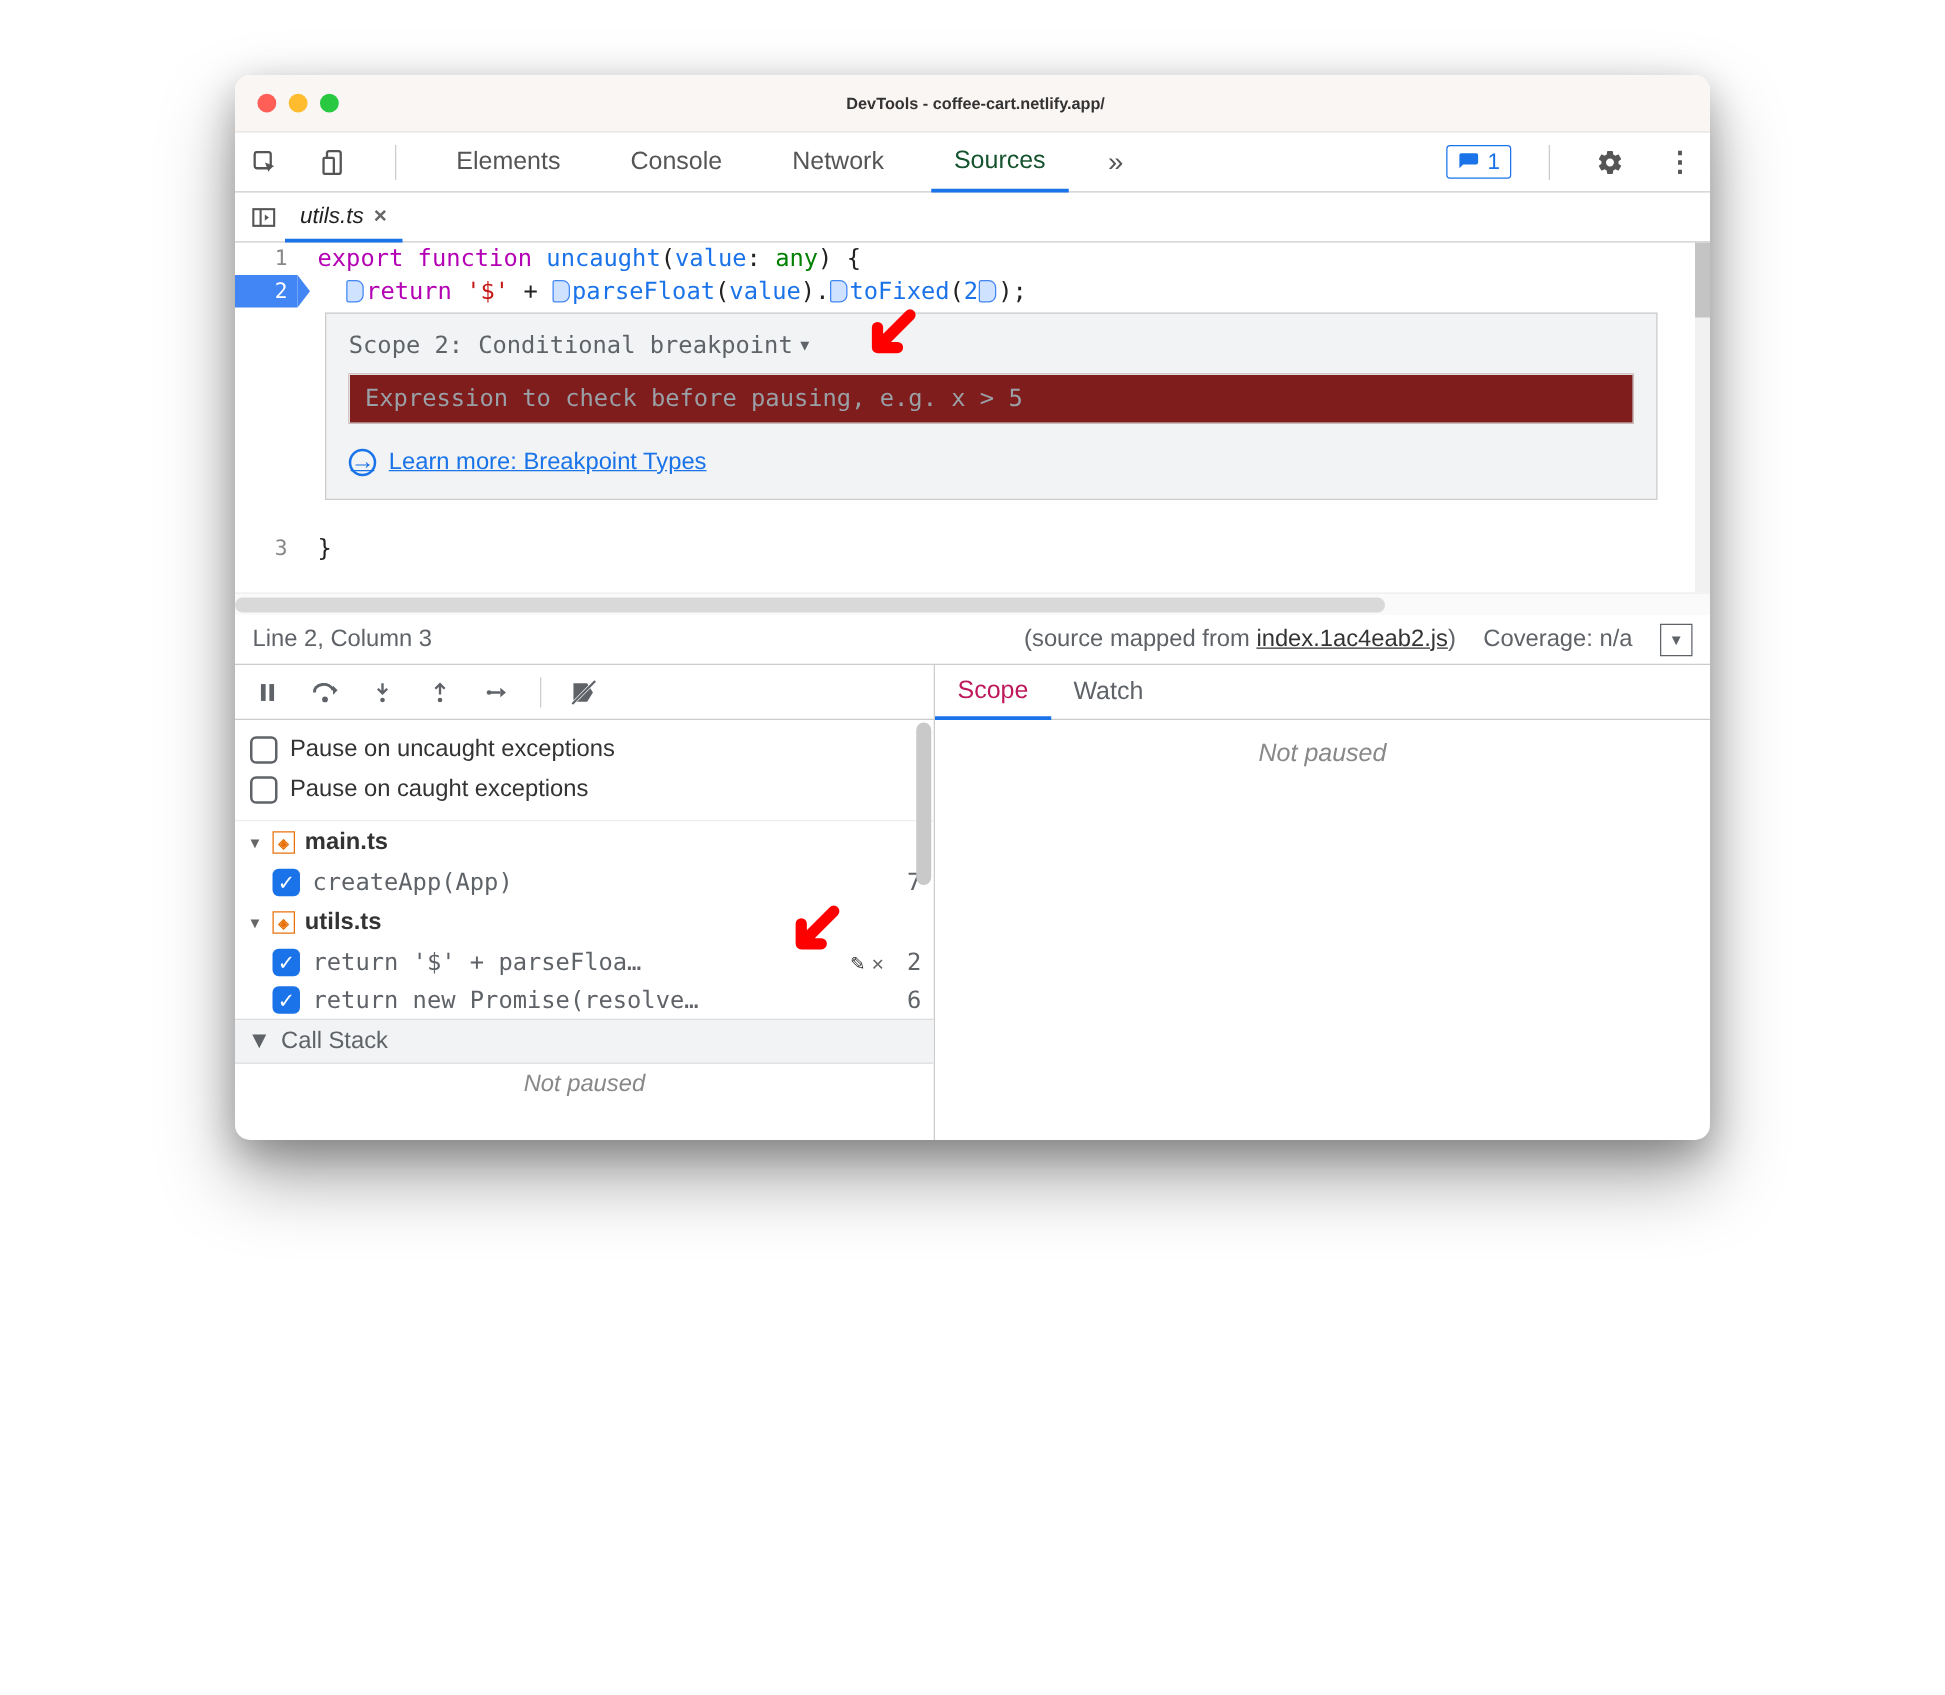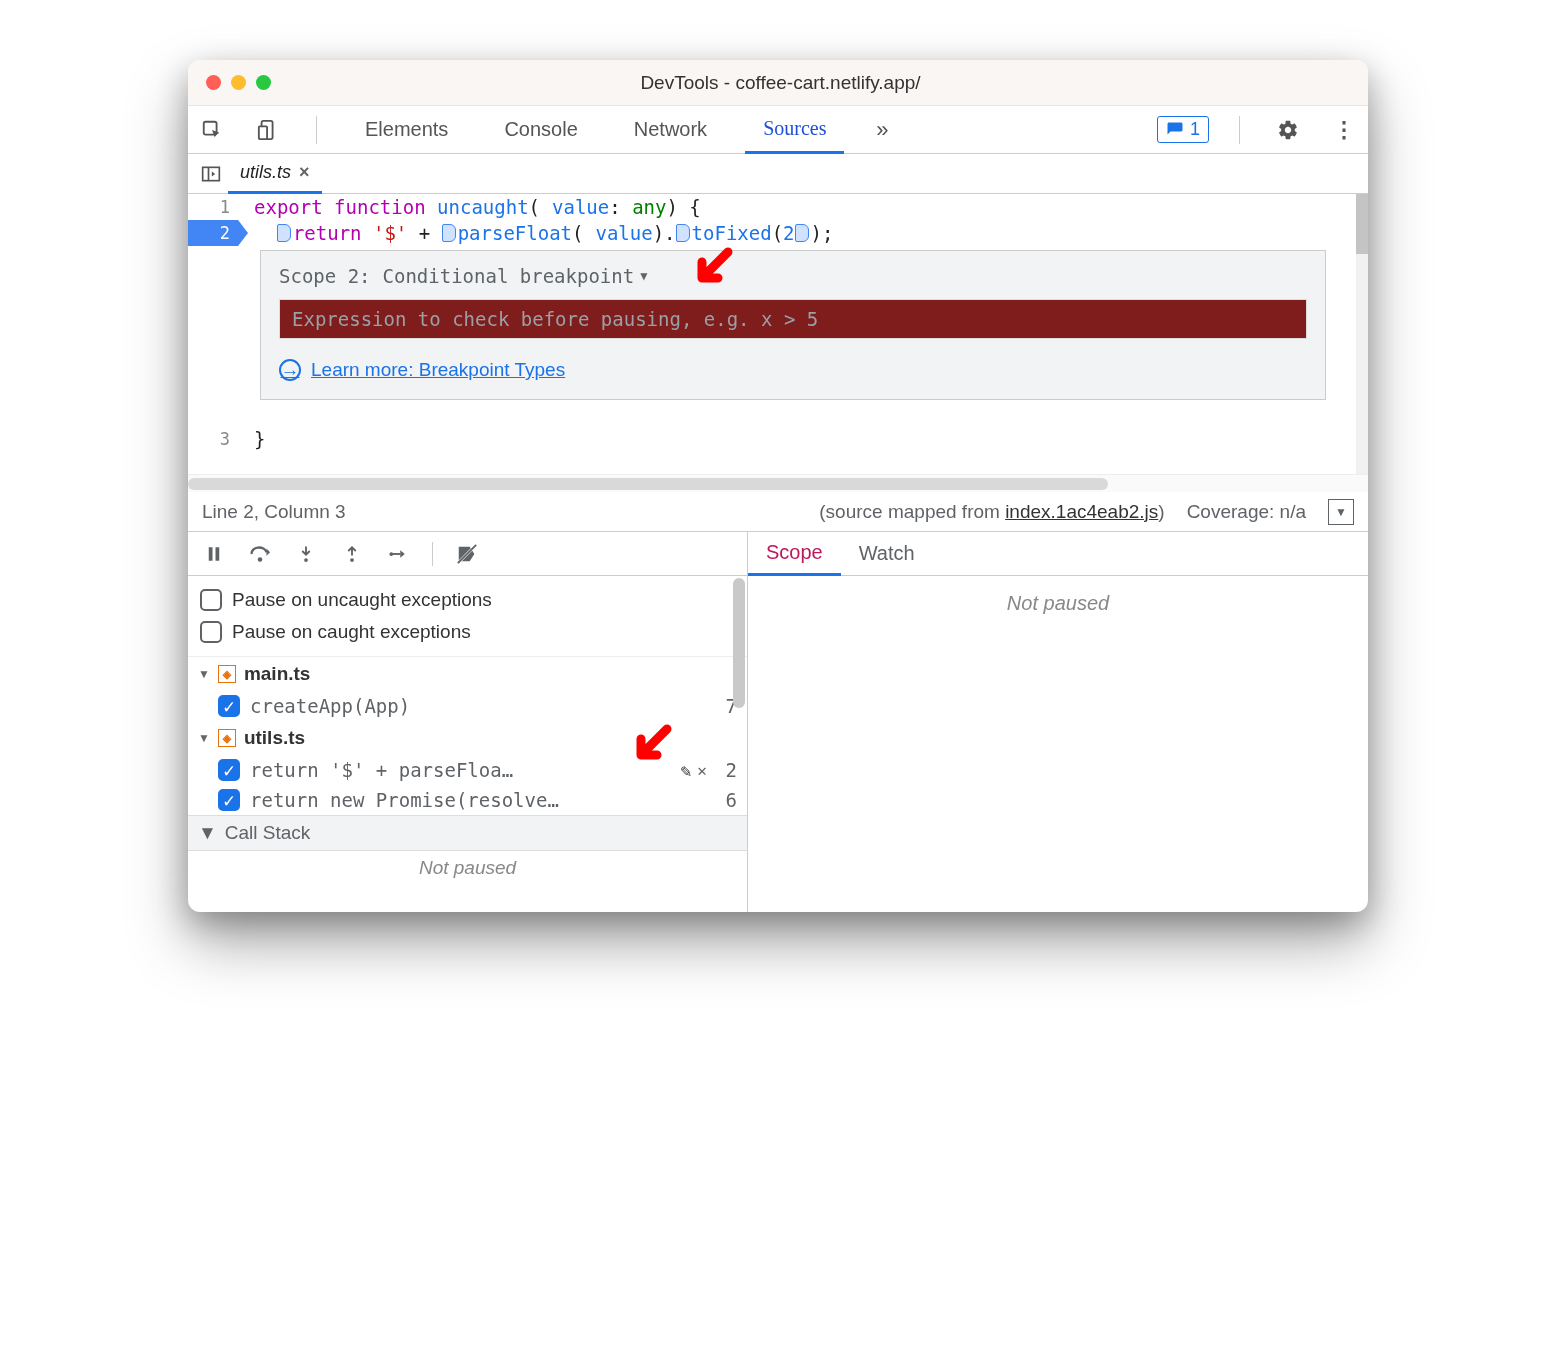--- a/index.html
+++ b/index.html
@@ -30,22 +30,22 @@
     border-bottom: 1px solid #e5e5e5;
   }
   .traffic { display: flex; gap: 10px; }
   .dot { width: 15px; height: 15px; border-radius: 50%; }
   .dot.red { background: #ff5f57; }
   .dot.yellow { background: #febc2e; }
   .dot.green { background: #28c840; }
   .title {
     flex: 1;
     text-align: center;
-    font-size: 19px;
-    font-weight: 400;
+    font-size: 13px;
+    font-weight: 700;
     color: #333;
     margin-left: -60px;
   }
   
   .main-tabs {
     height: 48px;
     display: flex;
     align-items: center;
     border-bottom: 1px solid #ccc;
     padding: 0 6px;
@@ -62,24 +62,23 @@
     width: 1px; height: 28px; background: #ccc; margin: 0 10px;
   }
   .main-tabs .tab {
     padding: 0 18px;
     height: 100%;
     display: flex;
     align-items: center;
     cursor: pointer;
   }
   .main-tabs .tab.active {
-    color: #1d4ed8;
+    color: #14532d;
     border-bottom: 3px solid #1a73e8;
     margin-bottom: -1px;
-    font-family: Liberation Serif, serif;
   }
   .main-tabs .spacer { flex: 1; }
   .issues-badge {
     display: flex;
     align-items: center;
     border: 1px solid #1a73e8;
     border-radius: 3px;
     padding: 2px 8px;
     color: #1a73e8;
     font-size: 18px;
@@ -151,21 +150,21 @@
     right: -10px;
     top: 0;
     border-top: 13px solid transparent;
     border-bottom: 13px solid transparent;
     border-left: 10px solid #4285f4;
   }
   .code { flex: 1; padding-left: 16px; }
   .code .line { height: 26px; display: flex; align-items: center; white-space: pre; }
   .kw-export, .kw-function, .kw-return { color: #b400b4; }
   .fn-name, .fn-call { color: #1a73e8; }
-  .param { color: #1a73e8; margin-left: 12px; }
+  .param { color: #1a73e8; }
   .type-any { color: #008000; }
   .punct { color: #222; }
   .str { color: #c41a16; }
   .num { color: #1a73e8; }
   .inline-bp {
     display: inline-block;
     width: 14px; height: 18px;
     background: #cfe2ff;
     border: 1px solid #4285f4;
     border-radius: 2px 6px 6px 2px;

